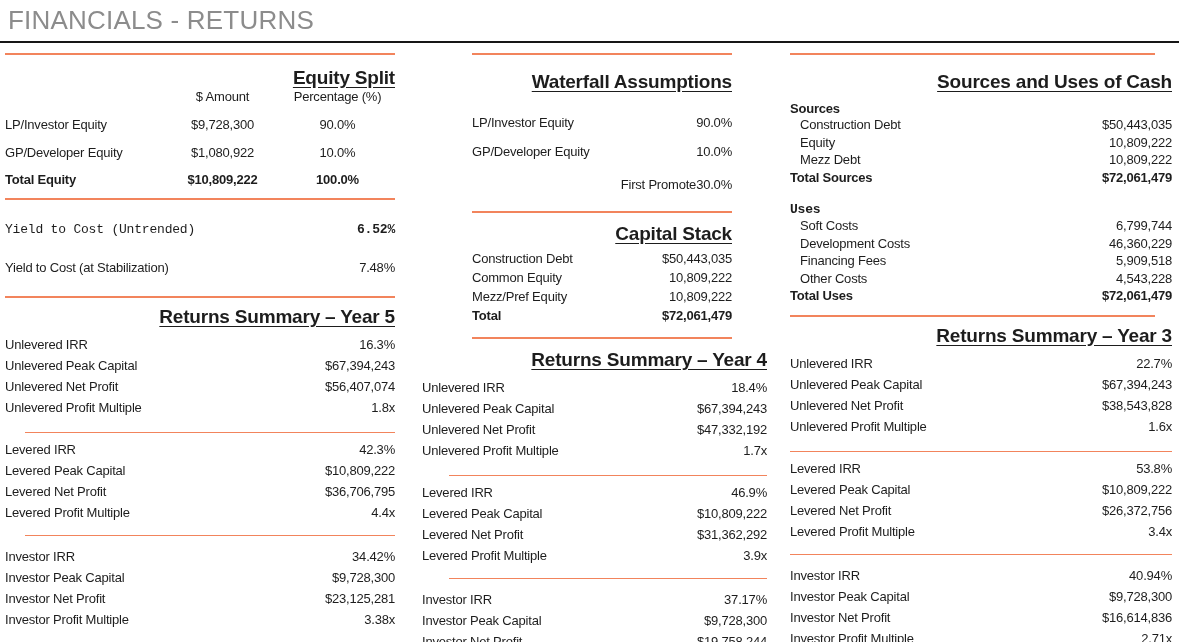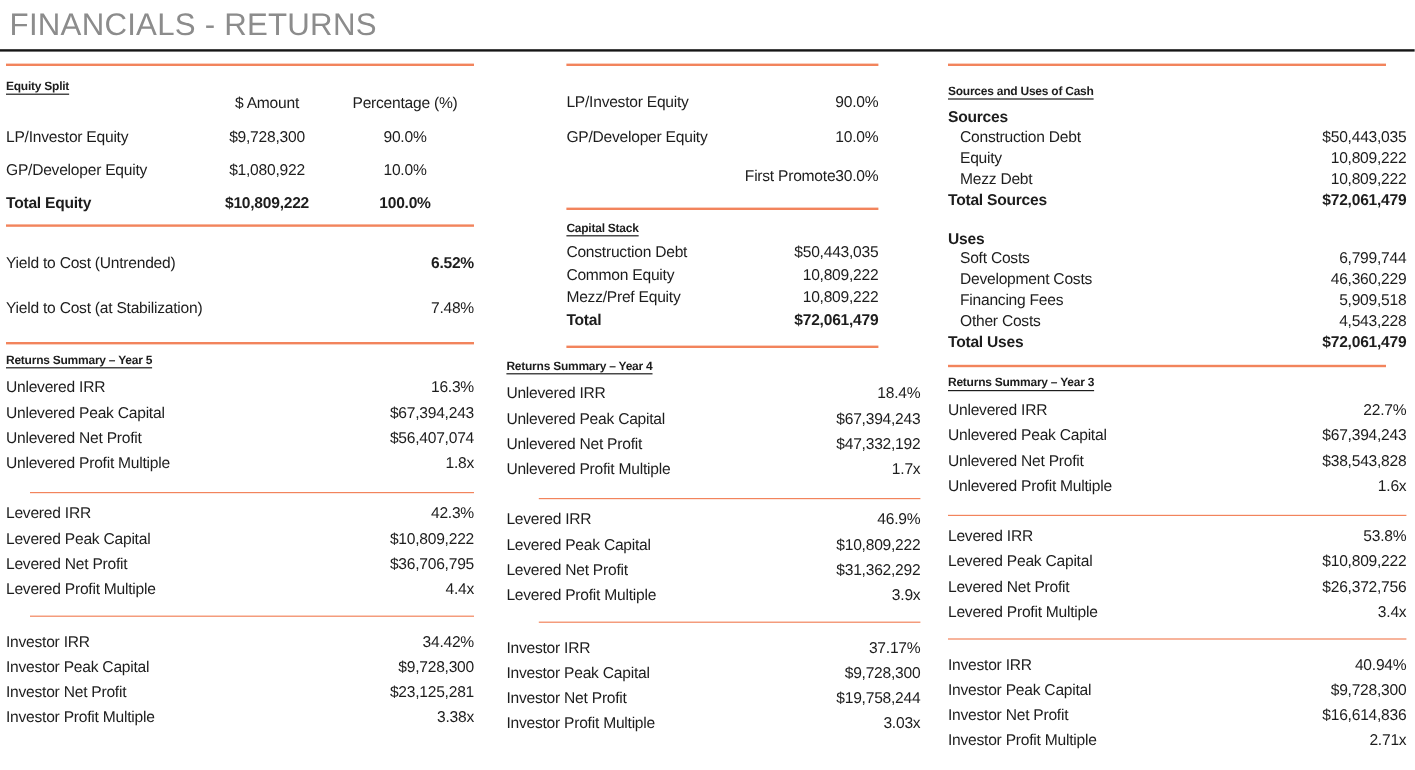--- a/index.html
+++ b/index.html
@@ -22,36 +22,36 @@
   .cols{display:flex;padding:10px 0 0 0;}
   .col{display:flex;flex-direction:column;}
   .col1{width:390px;margin-left:5px;}
   .col2{width:348px;margin-left:27px;}
   .col3{width:389px;margin-left:20px;}
   .rule{border-top:2px solid var(--accent);}
   .rule.thin{border-top-width:1px;}
   .inset-l{margin-left:20px;}
   .mr24{margin-right:24px;}
   .sec-title{
-    font-weight:bold;text-align:left;font-size:10px;
+    font-weight:bold;text-align:right;font-size:19px;
     text-decoration:underline;text-underline-offset:3px;
   }
   .row{display:flex;justify-content:space-between;align-items:baseline;}
   .row .lbl{text-align:left;}
   .row .val{text-align:right;}
   .b{font-weight:bold;}
   
   .eq-grid{display:grid;grid-template-columns:1fr 115px 115px;}
   .eq-grid .c{text-align:center;}
   .eq-head{line-height:15px;}
   .eq-row{margin-top:13px;line-height:15px;}
   .eq-total{margin-top:12px;line-height:16px;}
   
   .y-head{margin-top:8px;}
-  .y-row1{margin-top:22px;line-height:16px;}
+  .y-row1{margin-top:22px;line-height:16px;font-family:Liberation Mono, monospace;}
   .y-row2{margin-top:22px;line-height:16px;}
   
   .rs-head{margin-top:8px;}
   .rs-block{margin-top:6px;}
   .rs-block .row{line-height:21px;}
   .rs-rule1{margin-top:14px;}
   .rs-rule2{margin-top:12px;}
   .rs-block3{margin-top:10px;}
   
   .inset-mid{margin-left:50px;margin-right:38px;display:flex;flex-direction:column;}
@@ -64,21 +64,21 @@
   .cs-rows .row{line-height:19px;}
   .cs-rule{margin-top:12px;}
   .rs-head-mid{margin-top:10px;}
   
   .su{padding-right:7px;}
   .su-title{margin-top:16px;text-decoration:underline;}
   .su-grp{margin-top:8px;line-height:15px;font-weight:bold;}
   .su-rows .row{line-height:17.5px;}
   .su-rows .lbl{padding-left:10px;}
   .su-total{line-height:17.5px;font-weight:bold;}
-  .su-uses{margin-top:16px;}
+  .su-uses{margin-top:16px;font-family:Liberation Mono, monospace;}
   .su-rule{margin-top:10px;}
 </style>
 </head>
 <body>
 
 <div class="page-title">FINANCIALS - RETURNS</div>
 <div class="black-rule"></div>
 
 <div class="cols">
 
@@ -184,20 +184,21 @@
       </div>
 
     </div>
   </div>
 
   <div class="col col2">
     <div class="inset-mid">
       <div class="rule"></div>
 
       <div>
+        <div class="sec-title wf-head">Waterfall Assumptions</div>
         <div class="row wf-row" style="margin-top:22px">
             <span class="lbl">LP/Investor Equity</span>
             <span class="val">90.0%</span>
           </div>
         <div class="row wf-row">
             <span class="lbl">GP/Developer Equity</span>
             <span class="val">10.0%</span>
           </div>
         <div class="row wf-row gap">
             <span class="lbl">First Promote</span>

